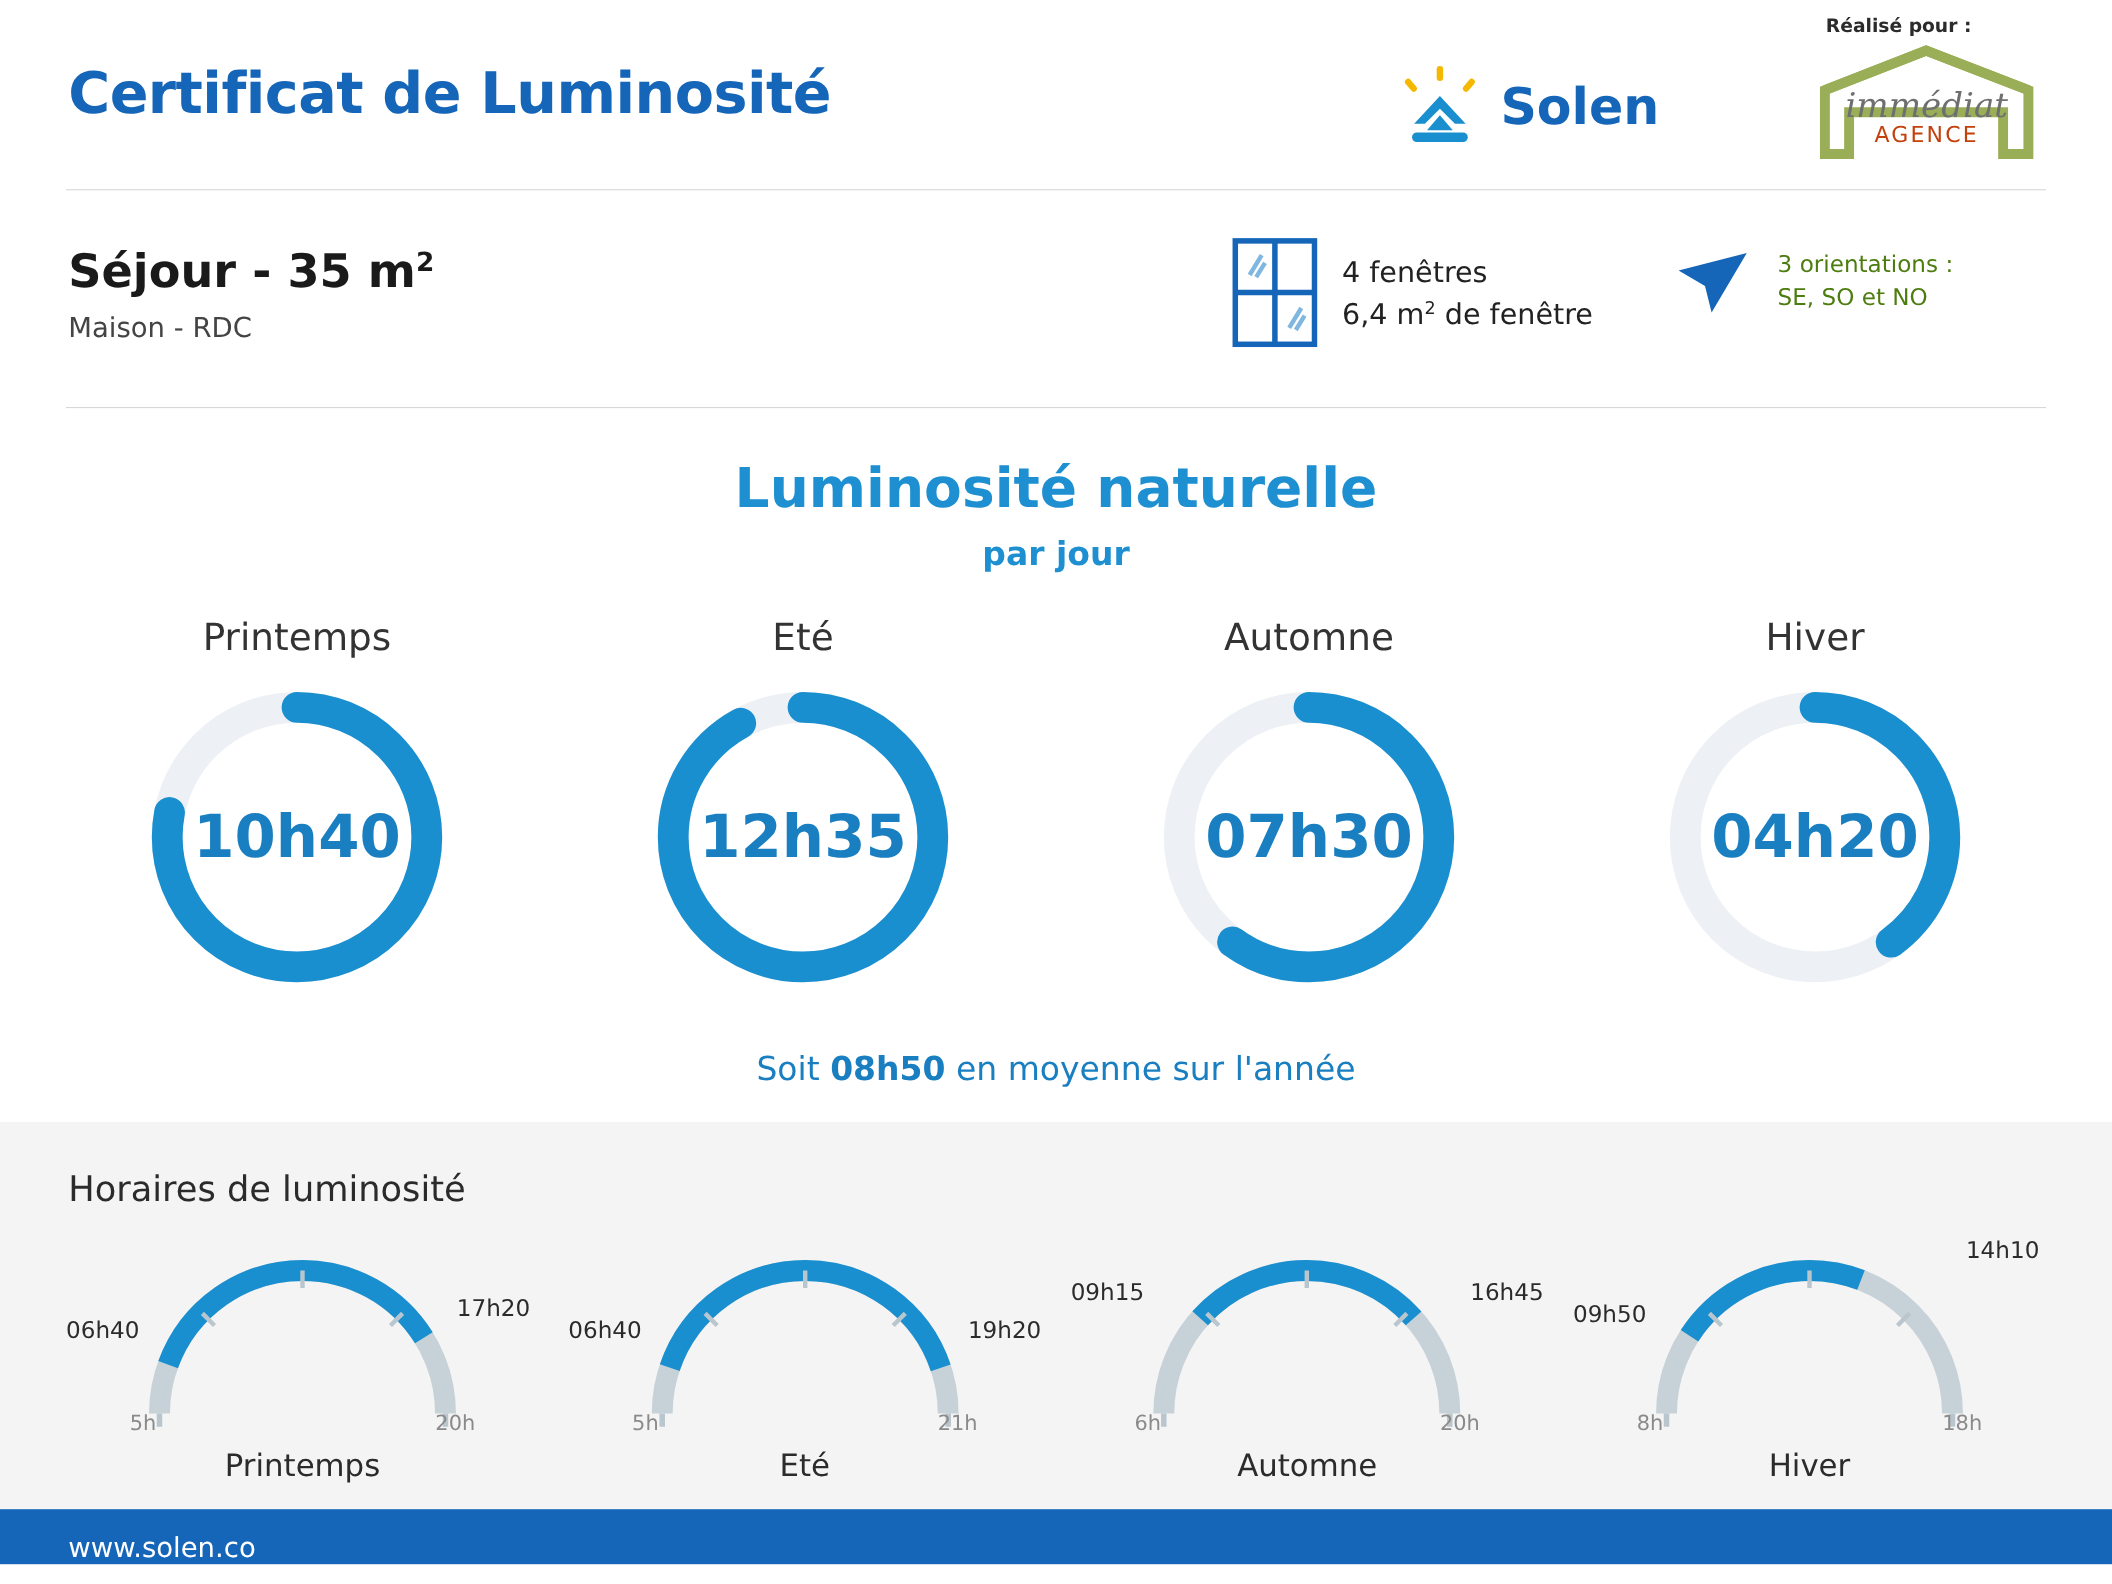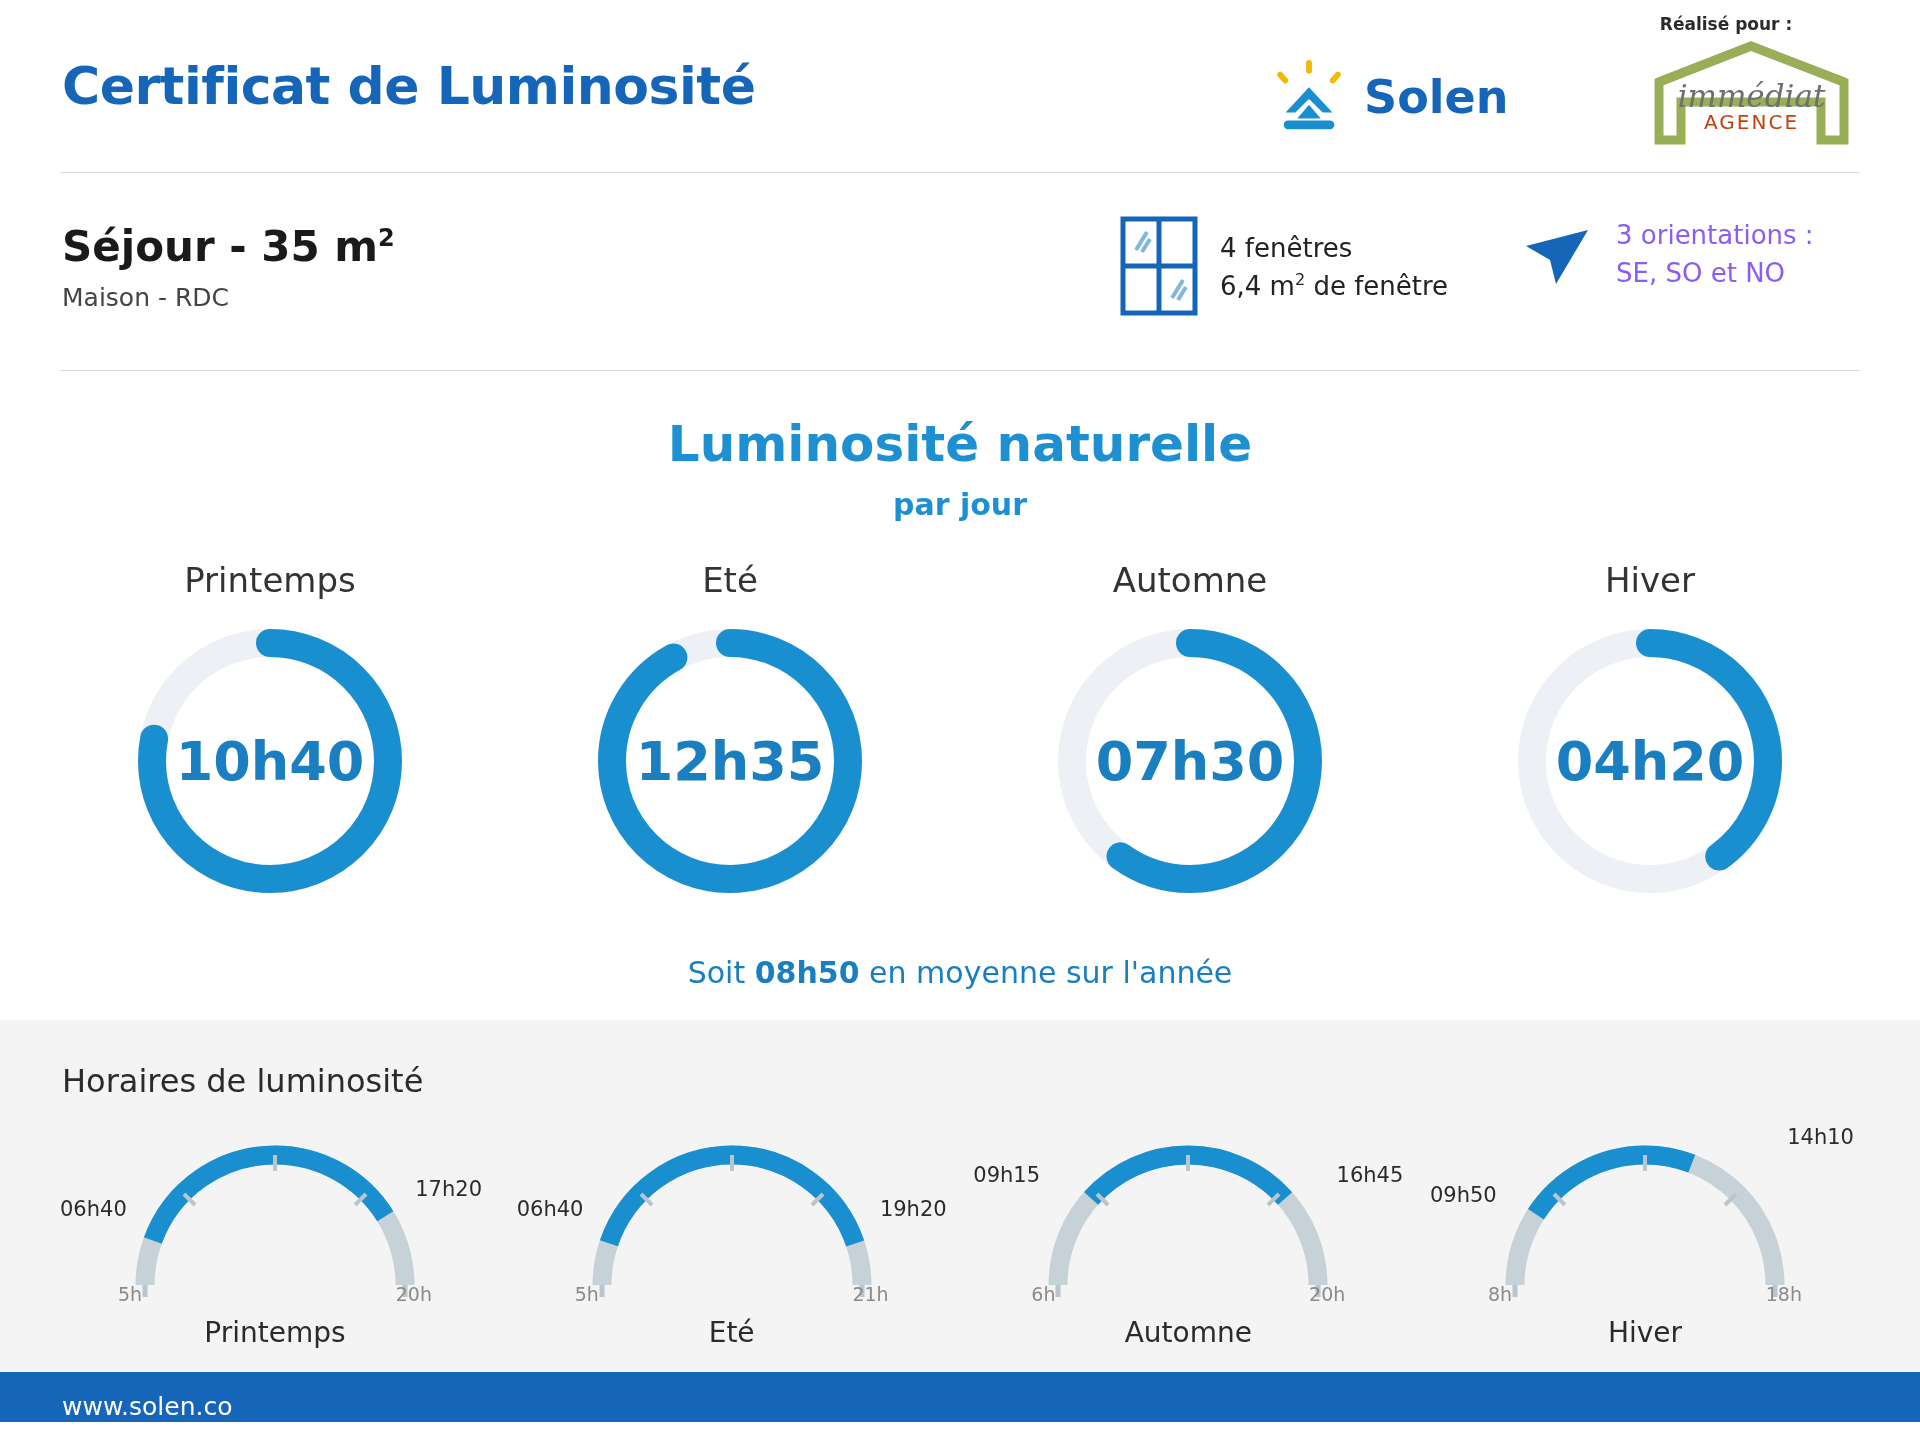--- a/index.html
+++ b/index.html
@@ -125,21 +125,21 @@
 
   .orient-block {
     position: absolute;
     left: 1520px;
     top: 216px;
     display: flex;
     align-items: center;
     gap: 22px;
   }
   .arrow-icon { width: 74px; height: 74px; }
-  .orient-text { font-size: 26px; color: #8b5cf6; line-height: 1.45; }
+  .orient-text { font-size: 21px; color: #4d7c0f; line-height: 1.45; }
 
   
   .sec-title {
     position: absolute;
     top: 415px;
     left: 0; right: 0;
     text-align: center;
     font-size: 50px;
     font-weight: bold;
     color: #1e90d2;

